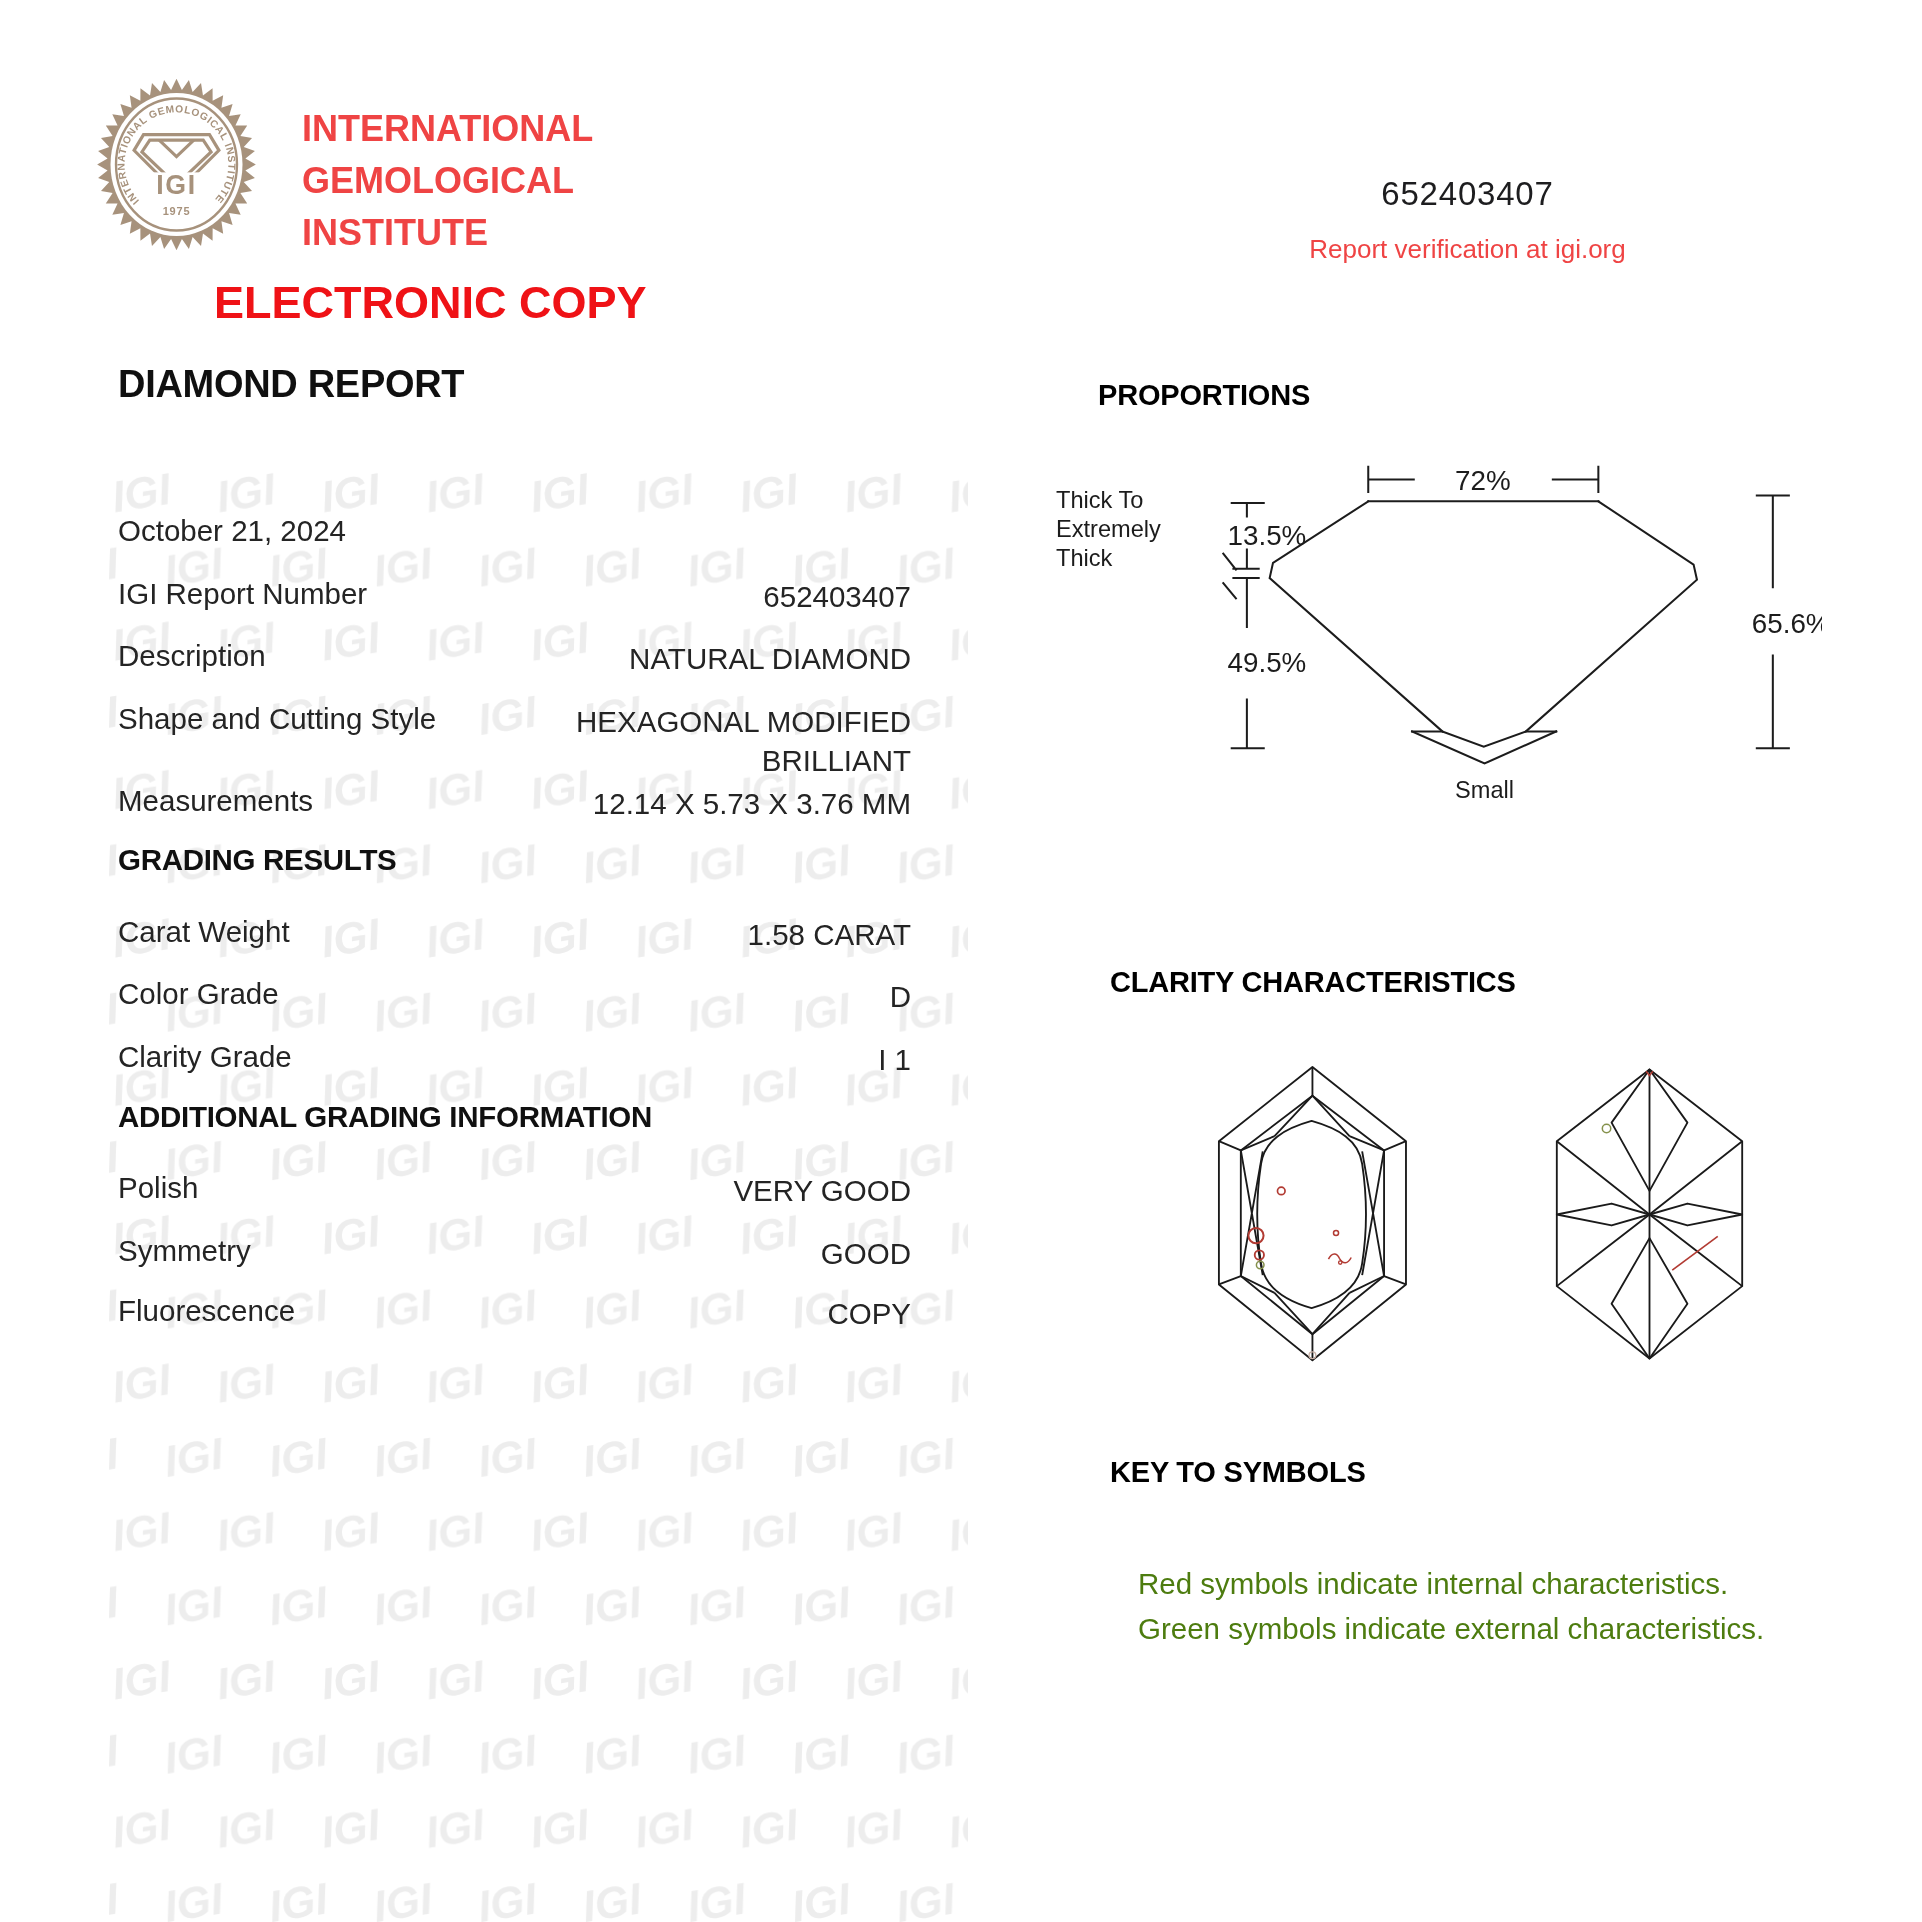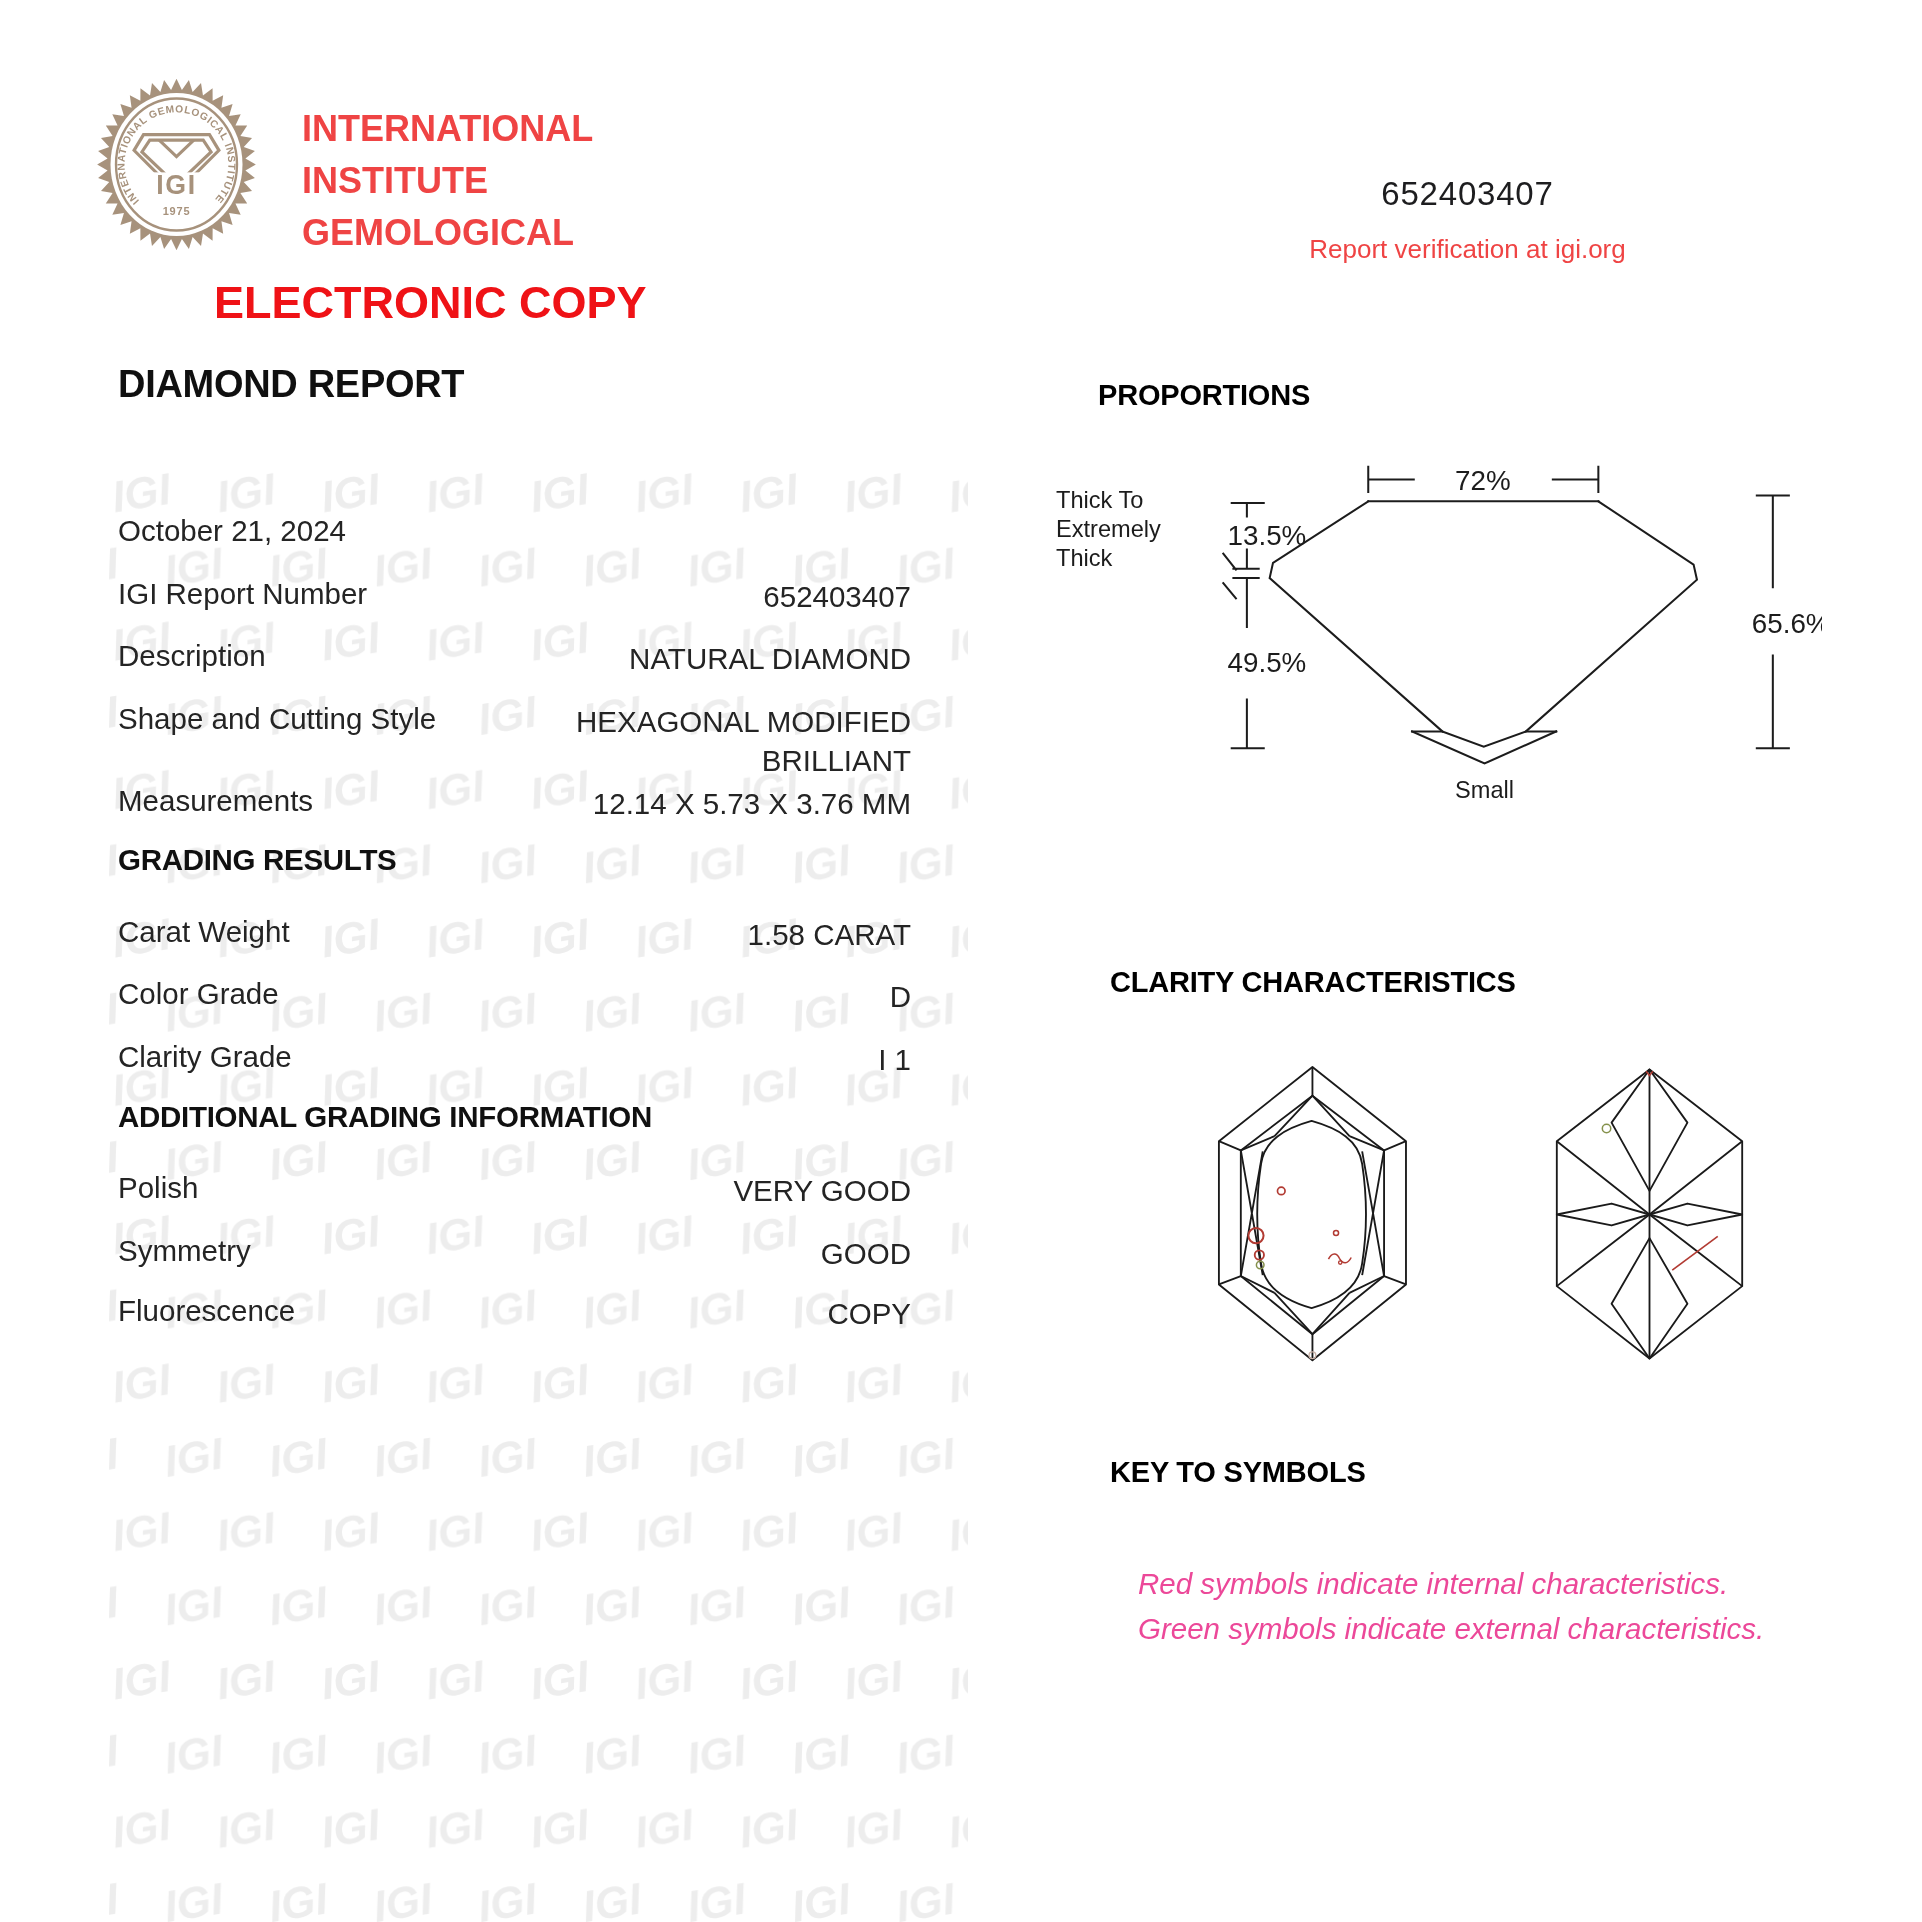--- a/index.html
+++ b/index.html
@@ -15,21 +15,21 @@
   #verification-note{left:1130px;top:234px;width:675px;text-align:center;font-size:26px;color:#ef4444;}
   
   .h-left{position:absolute;font-size:29.5px;font-weight:bold;color:#101010;letter-spacing:-0.3px;}
   #report-title{left:118px;top:363px;font-size:38px;}
   .row{position:absolute;left:118px;width:793px;font-size:29.5px;color:#242424;}
   .row .lab{position:absolute;left:0;top:0;white-space:nowrap;}
   .row .val{position:absolute;right:0;top:0;text-align:right;white-space:nowrap;line-height:39px;}
   
   .h-right{position:absolute;font-size:29px;font-weight:bold;color:#000000;letter-spacing:-0.2px;}
   
-  .key-line{position:absolute;left:1138px;font-size:29.5px;color:#ec4899;font-style:italic;}
+  .key-line{position:absolute;left:1138px;font-size:29.5px;color:#4d7c0f;}
   
   #girdle-label{left:1056px;top:486px;font-size:23.6px;line-height:29px;color:#1c1c1c;}
   
   #watermark{left:108px;top:460px;width:860px;height:1462px;}
   svg text{font-family:"Liberation Sans", sans-serif;}
 </style>
 </head>
 <body>
 
 <svg id="watermark" class="abs" width="860" height="1462" viewBox="0 0 1020 1734" aria-hidden="true">
@@ -60,22 +60,22 @@
     <path d="M -34,-31 L 34,-31 L 44,-16 L 0,26 L -44,-16 Z"></path>
     <path d="M -22,-31 L 0,-10 L 22,-31"></path>
   </g>
   <rect x="-36" y="10" width="72" height="30" fill="#ffffff"></rect>
   <text x="0" y="38" text-anchor="middle" font-size="34" font-weight="bold" letter-spacing="2" fill="#a7927c">IGI</text>
   <text x="0" y="64" text-anchor="middle" font-size="14" font-weight="bold" letter-spacing="1" fill="#a7927c">1975</text>
 </svg>
 
 <div id="brand-lines" class="abs">
   <div>INTERNATIONAL</div>
+  <div>GEMOLOGICAL</div>
   <div>INSTITUTE</div>
-  <div>GEMOLOGICAL</div>
 </div>
 
 <div id="stamp" class="abs">ELECTRONIC COPY</div>
 
 <div id="report-number-top" class="abs">652403407</div>
 <div id="verification-note" class="abs">Report verification at igi.org</div>
 
 <div id="report-title" class="h-left">DIAMOND REPORT</div>
 
 <div class="row" style="top:514px;">

